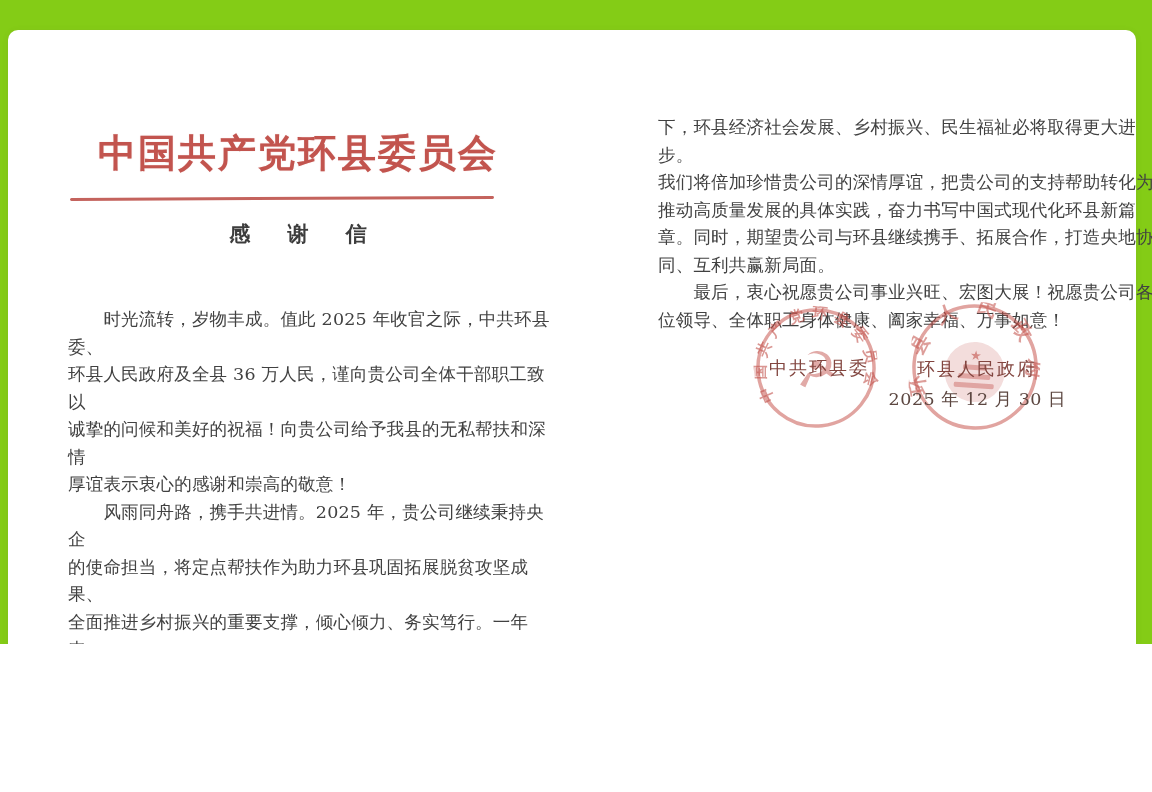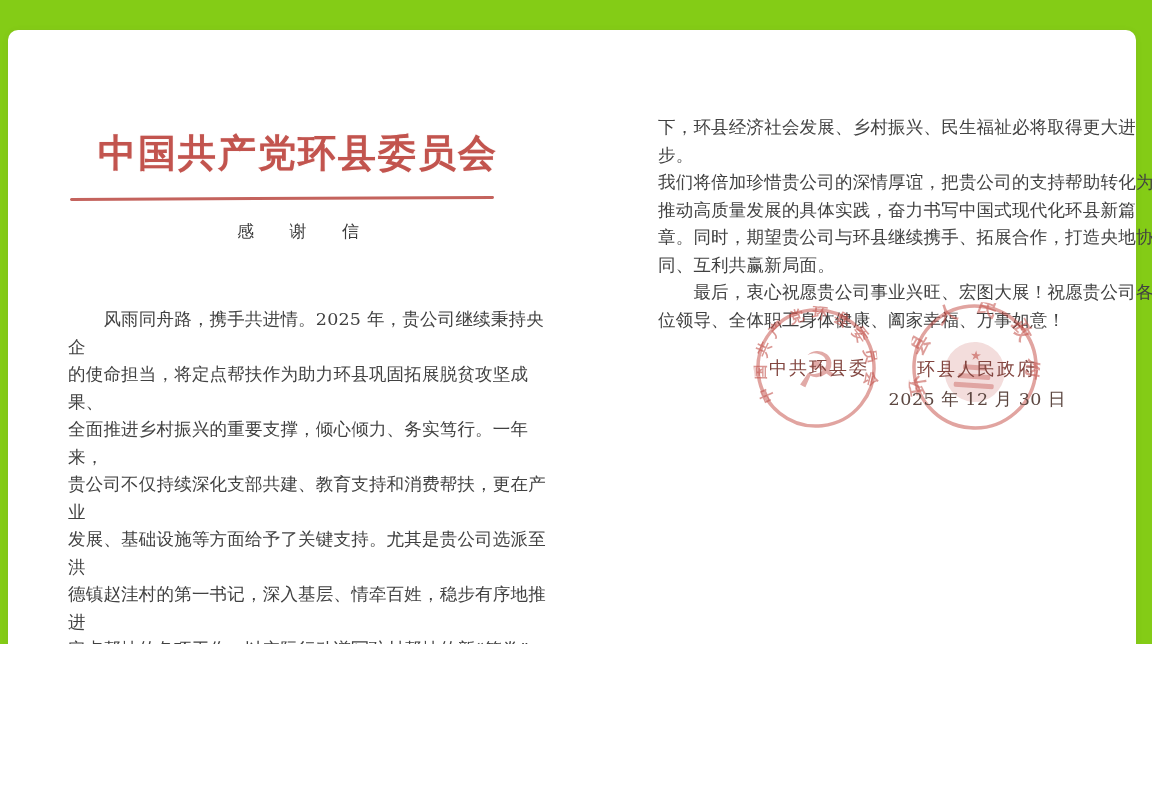--- a/index.html
+++ b/index.html
@@ -43,22 +43,22 @@
     width: 424px; height: 3px;
     background: #c4635d;
     border-radius: 2px;
     transform: rotate(-0.25deg);
   }
 
   .letter-title {
     position: absolute;
     left: 55px; top: 190px; width: 470px;
     text-align: center;
-    font-size: 17px;
-    font-weight: 400;
+    font-size: 21px;
+    font-weight: 700;
     letter-spacing: 15px;
     text-indent: 15px; 
     color: #3c3c3c;
   }
 
   .body-text {
     font-size: 17.5px;
     line-height: 27.5px;
     color: #414141;
     white-space: pre-line;
@@ -131,20 +131,24 @@
 <div class="backdrop">
   <div class="sheet">
 
     <div class="letterhead-title">中国共产党环县委员会</div>
 
     <div class="header-divider"></div>
 
     <div class="letter-title">感 谢 信</div>
 
     <div class="left-body">
+      <p class="body-text">　　时光流转，岁物丰成。值此 2025 年收官之际，中共环县委、
+环县人民政府及全县 36 万人民，谨向贵公司全体干部职工致以
+诚挚的问候和美好的祝福！向贵公司给予我县的无私帮扶和深情
+厚谊表示衷心的感谢和崇高的敬意！</p>
       <p class="body-text">　　风雨同舟路，携手共进情。2025 年，贵公司继续秉持央企
 的使命担当，将定点帮扶作为助力环县巩固拓展脱贫攻坚成果、
 全面推进乡村振兴的重要支撑，倾心倾力、务实笃行。一年来，
 贵公司不仅持续深化支部共建、教育支持和消费帮扶，更在产业
 发展、基础设施等方面给予了关键支持。尤其是贵公司选派至洪
 德镇赵洼村的第一书记，深入基层、情牵百姓，稳步有序地推进
 定点帮扶的各项工作，以实际行动谱写驻村帮扶的新“答卷”，
 环县人民将时刻铭记、感恩在心！</p>
 
     </div>

